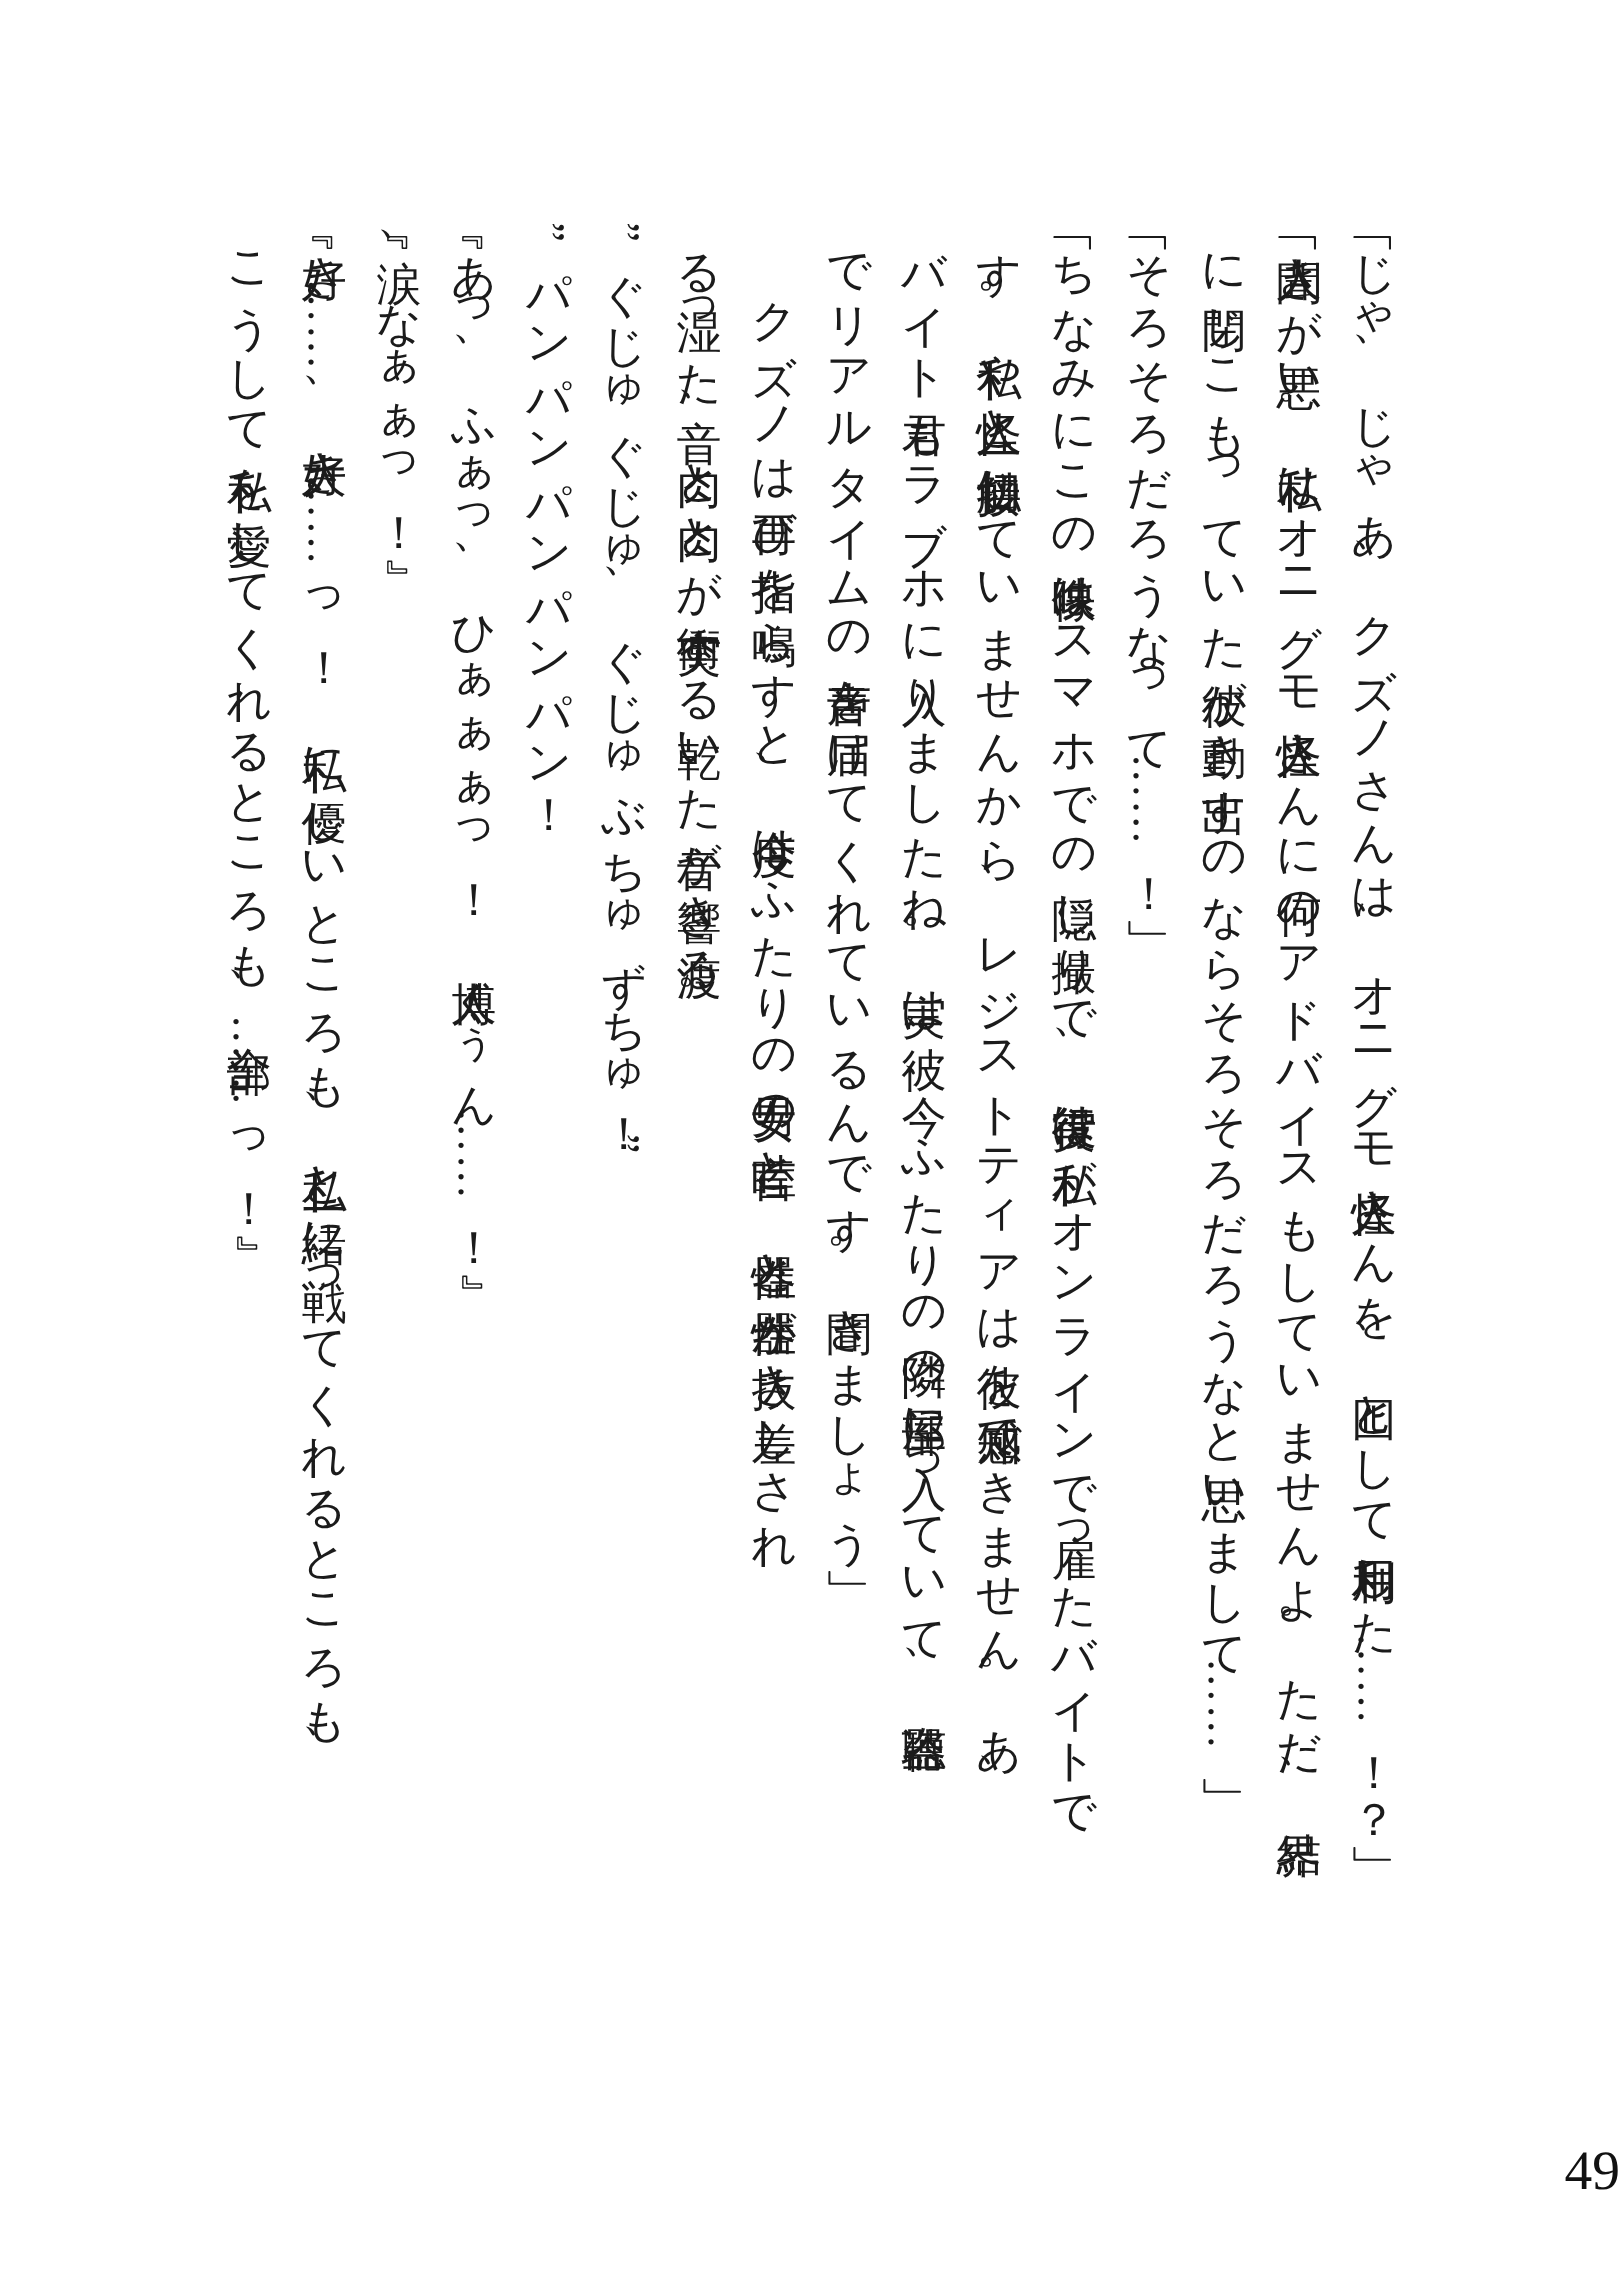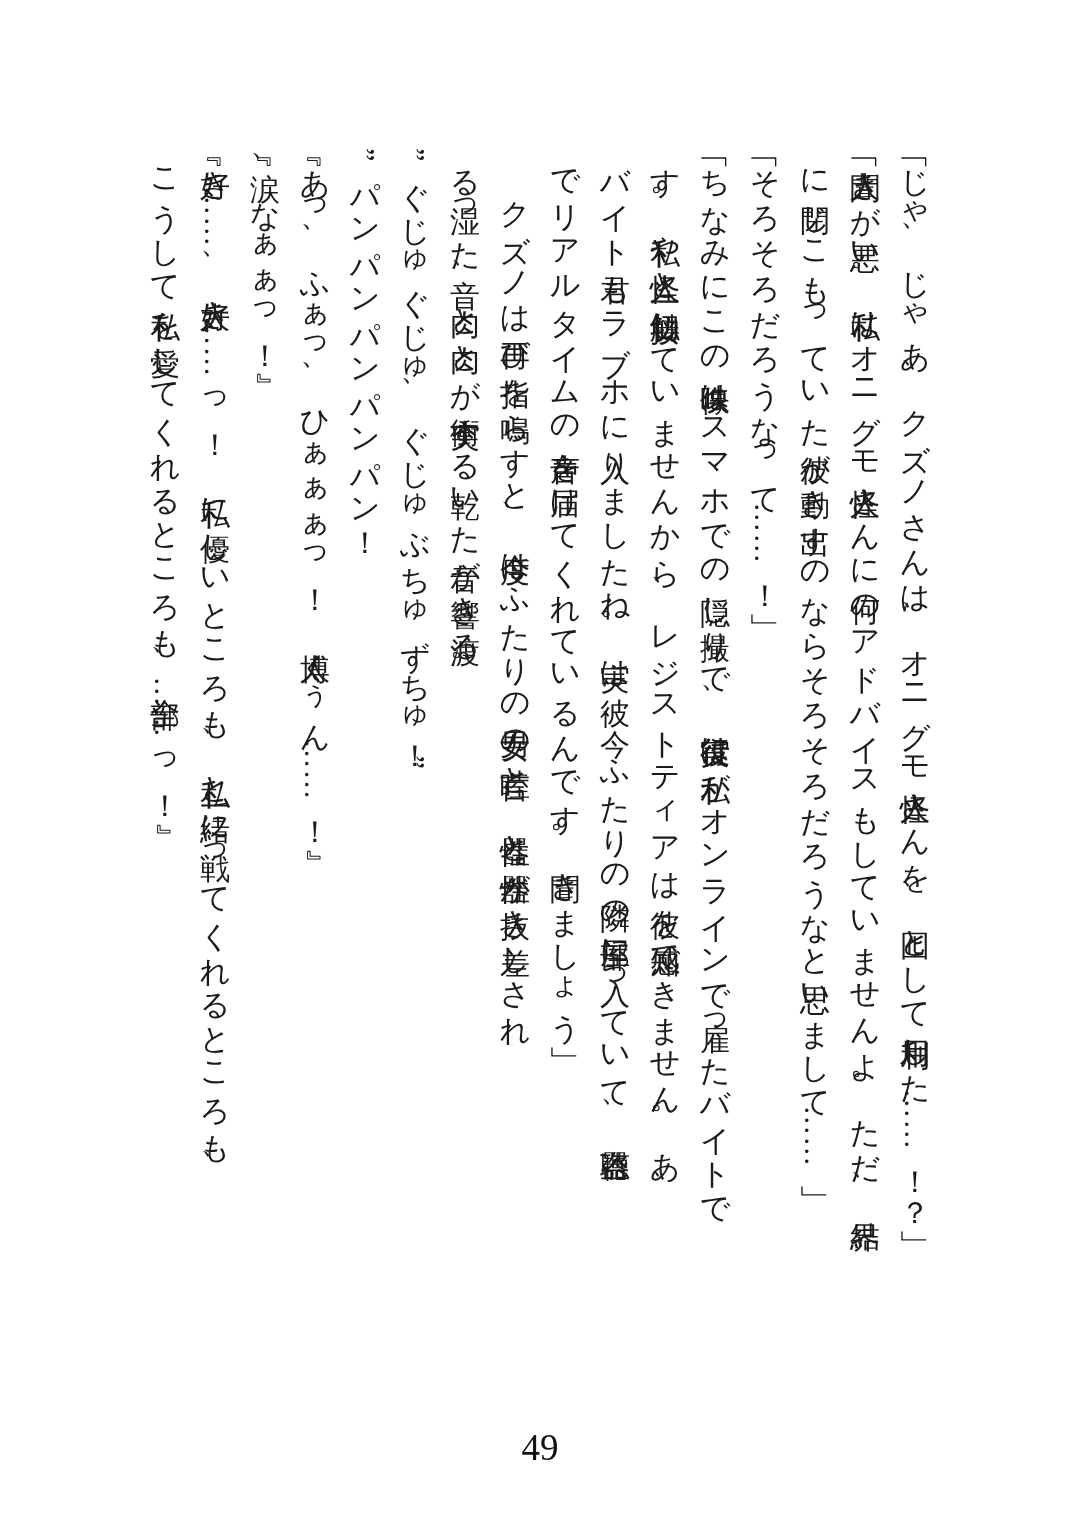--- a/index.html
+++ b/index.html
@@ -33,21 +33,21 @@
     white-space: nowrap;
   }
   .text-area p.indent {
     text-indent: 31px;
   }
   .page-number {
     position: absolute;
     left: 0;
     right: 0;
     bottom: 58px;
-    text-align: center;
+    text-align: right;
     font-size: 37px;
     color: #111111;
   }
 </style>
 </head>
 <body>
 
 <div class="page">
   <div class="text-area">
     <p>「じゃ、じゃあ、クズノさんは、オニグモ怪人さんを、囮として利用した……！？」</p>

